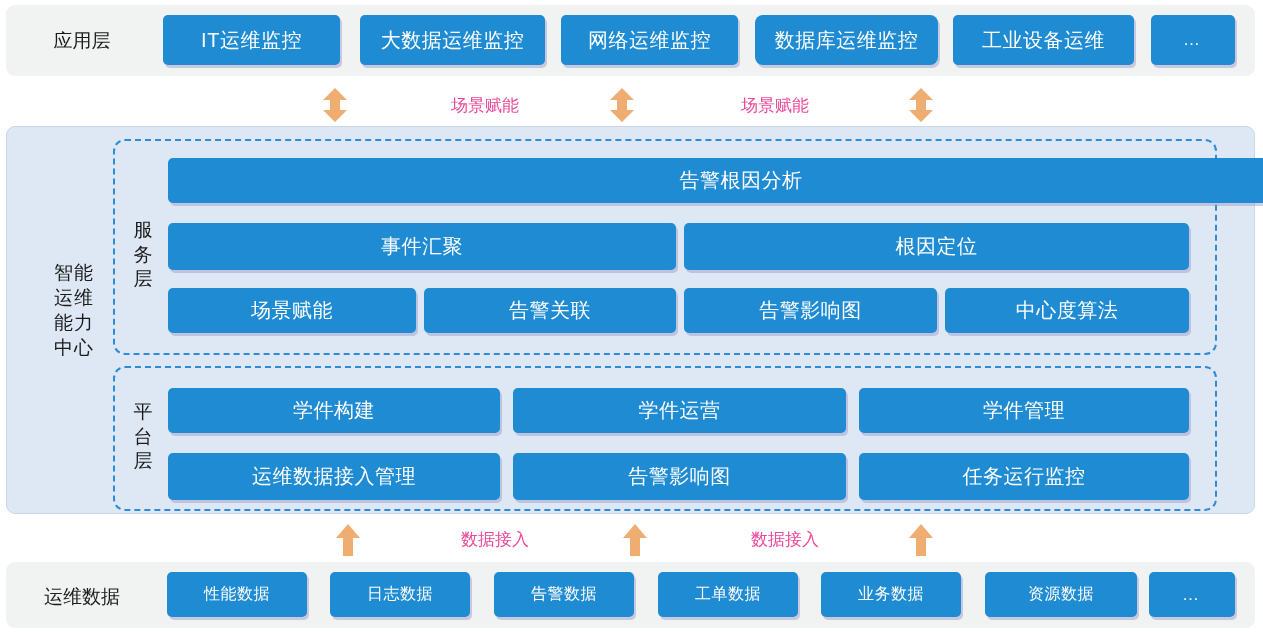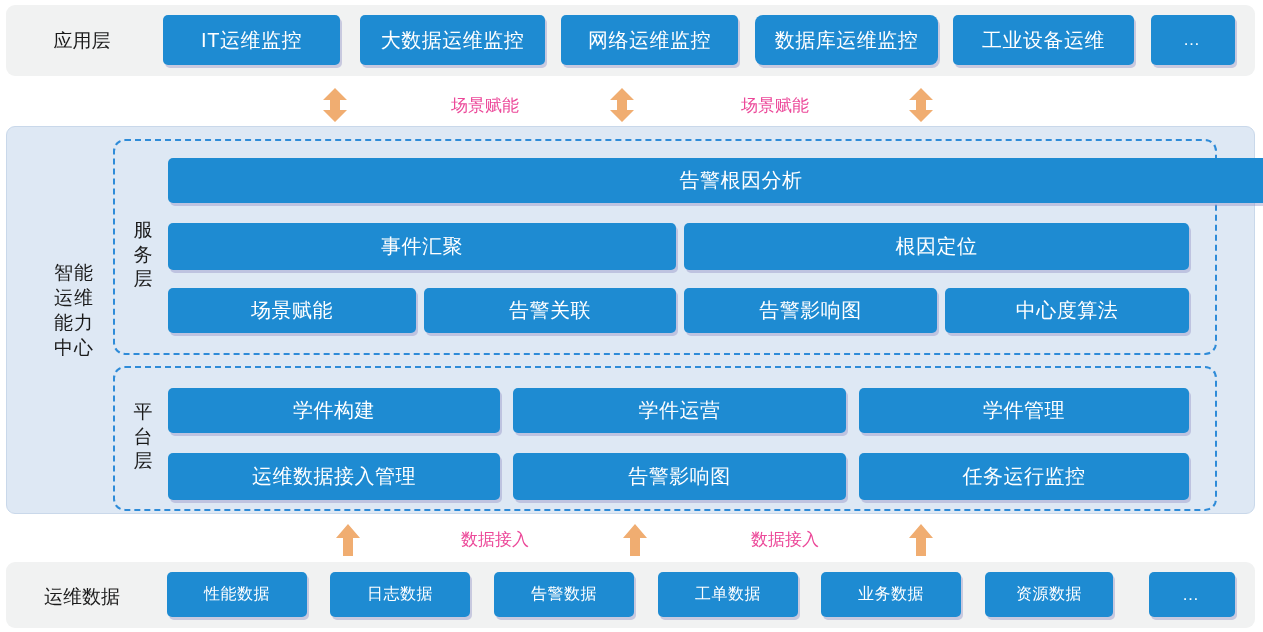--- a/index.html
+++ b/index.html
@@ -187,14 +187,14 @@
 </div>
 
 <div class="panel panel-data"></div>
 <div class="panel-title title-data">运维数据</div>
 
 <div class="bx small" style="left:167px; top:572px; width:140px; height:45px;">性能数据</div>
 <div class="bx small" style="left:330px; top:572px; width:140px; height:45px;">日志数据</div>
 <div class="bx small" style="left:494px; top:572px; width:140px; height:45px;">告警数据</div>
 <div class="bx small" style="left:658px; top:572px; width:140px; height:45px;">工单数据</div>
 <div class="bx small" style="left:821px; top:572px; width:140px; height:45px;">业务数据</div>
-<div class="bx small" style="left:985px; top:572px; width:128px; height:45px;">资源数据</div>
+<div class="bx small" style="left:985px; top:572px; width:152px; height:45px;">资源数据</div>
 <div class="bx dots" style="left:1149px; top:572px; width:86px; height:45px;">…</div>
 
 </body></html>

